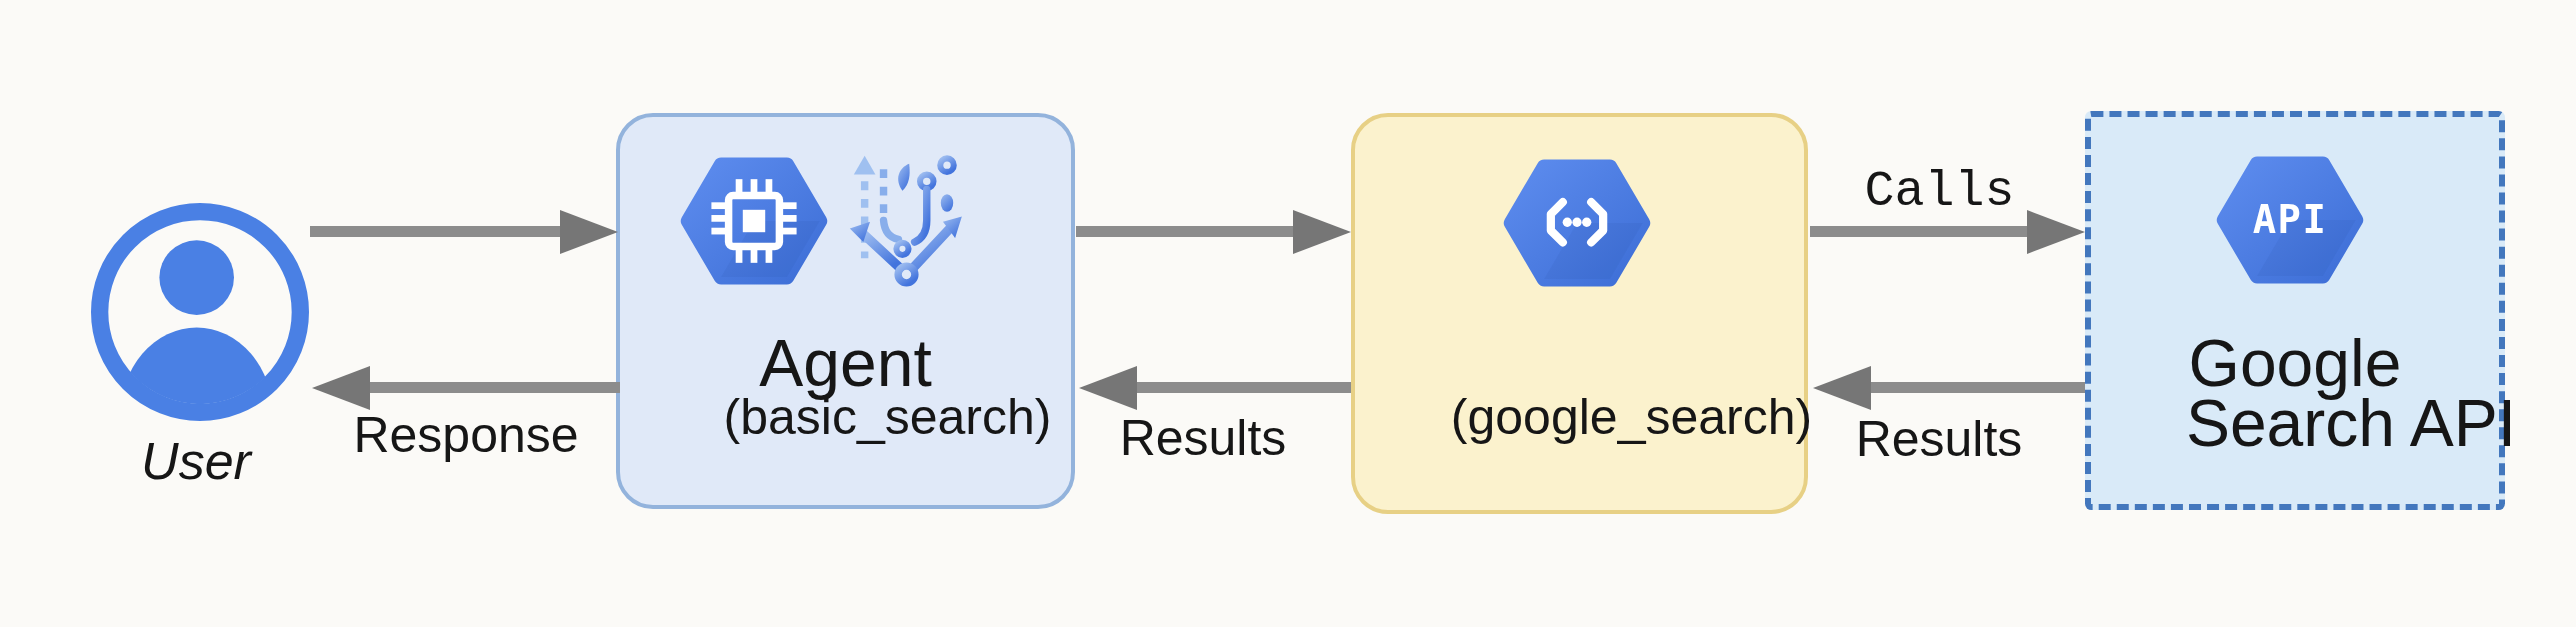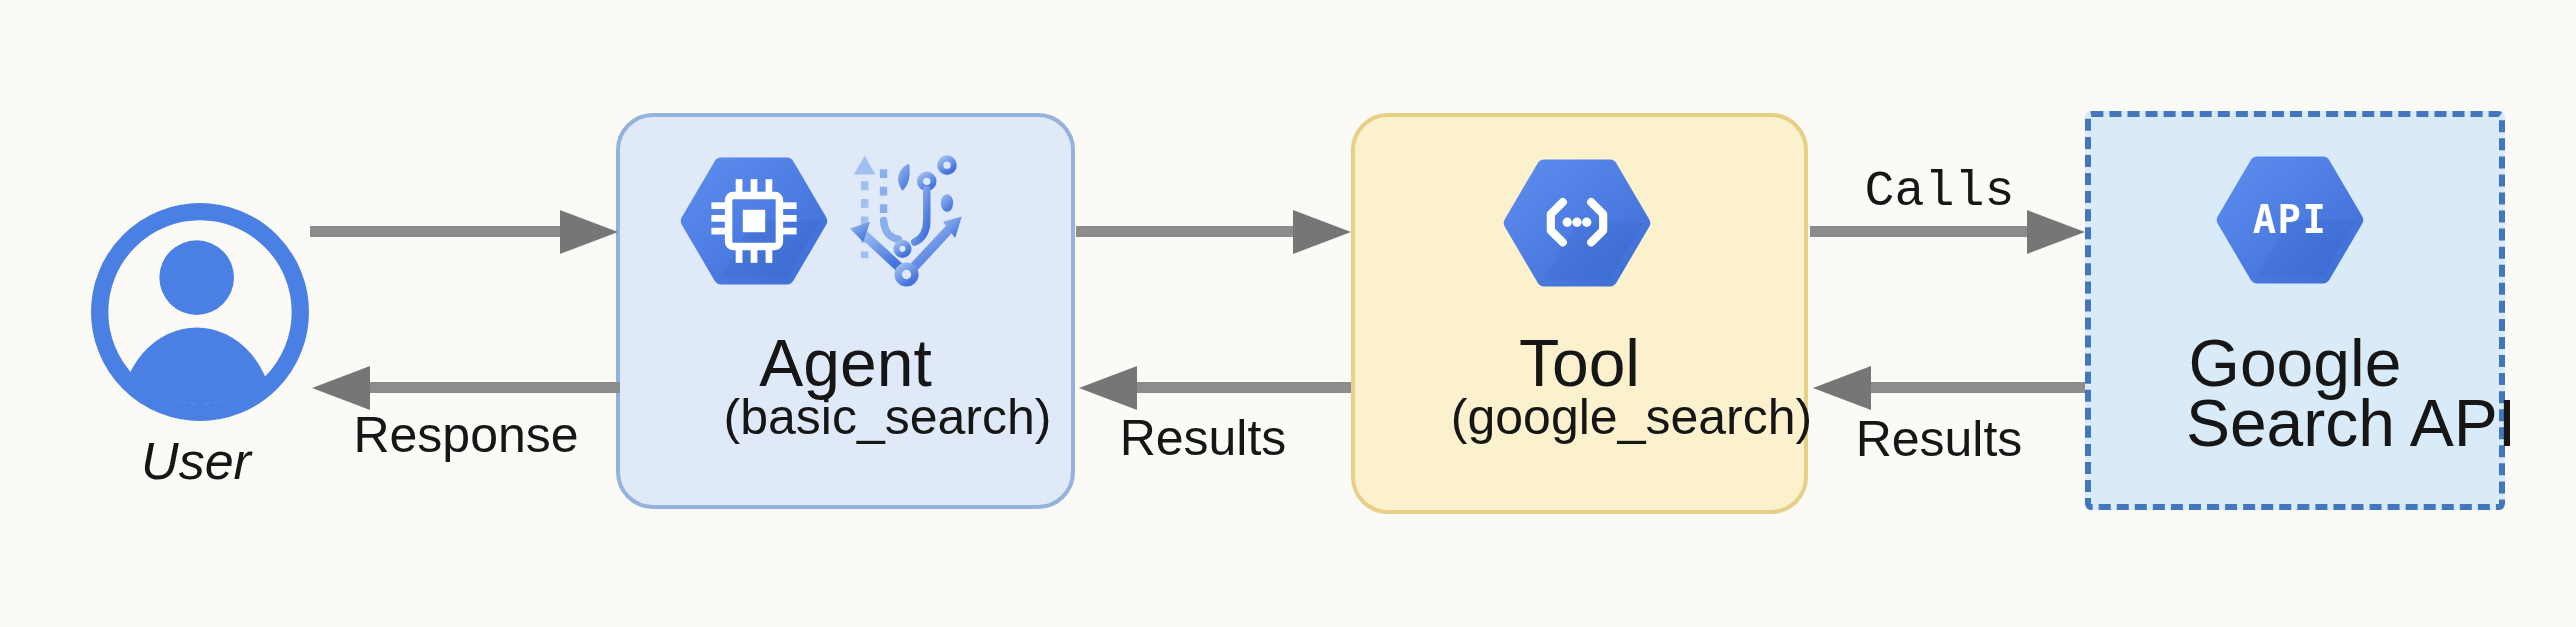--- a/index.html
+++ b/index.html
@@ -117,21 +117,20 @@
     </defs>
     <polygon points="6,43.5 28,6 72,6 94,43.5 72,81 28,81" fill="url(#g-tool)" stroke="url(#g-tool)" stroke-width="10" stroke-linejoin="round"></polygon>
     <polygon points="50,43.5 94,43.5 72,81 28,81" fill="#1f3f8c" opacity="0.08"></polygon>
     <path d="M40.5,29.5 L32.5,37.5 V48.5 L40.5,56.5" stroke="#ffffff" stroke-width="5.5" fill="none" stroke-linecap="round" stroke-linejoin="round"></path>
     <path d="M59.5,29.5 L67.5,37.5 V48.5 L59.5,56.5" stroke="#ffffff" stroke-width="5.5" fill="none" stroke-linecap="round" stroke-linejoin="round"></path>
     <circle cx="43.5" cy="43" r="3.1" fill="#ffffff"></circle>
     <circle cx="50" cy="43" r="3.1" fill="#ffffff"></circle>
     <circle cx="56.5" cy="43" r="3.1" fill="#ffffff"></circle>
   </svg>
 
-  <div class="label node-title" style="left:1351px;top:328px;width:457px;">Tool</div>
   <div class="label node-subtitle" style="left:1351px;top:390px;width:477px;">(google_search)</div>
 
   <div class="node-box api-box" style="left: 2085px; top: 111px; width: 420px; height: 399px; background: rgb(217, 234, 248); border-color: rgb(67, 119, 189);"></div>
 
   <svg class="icon" style="left:2215px;top:155px;" width="150" height="130" viewBox="0 0 100 87">
     <defs>
       <linearGradient id="g-api" x1="0" y1="0" x2="1" y2="1">
         <stop offset="0" stop-color="#5d8cee"></stop>
           <stop offset="1" stop-color="#3d6ed6"></stop>
       </linearGradient>

